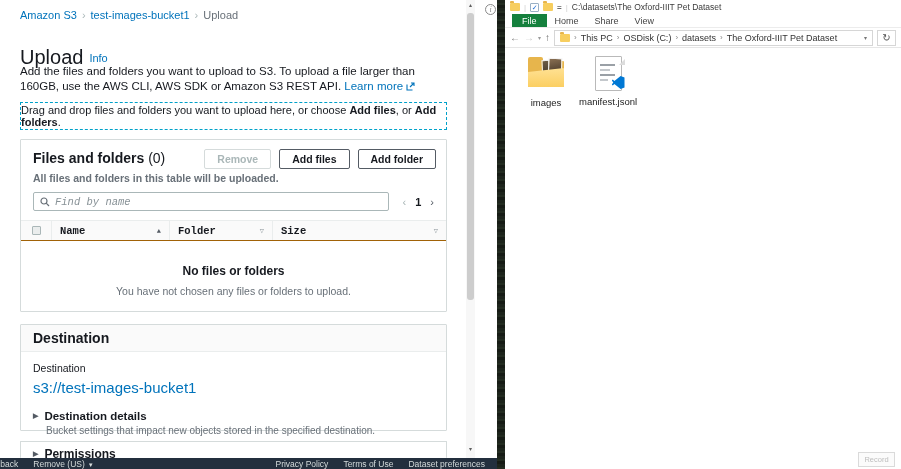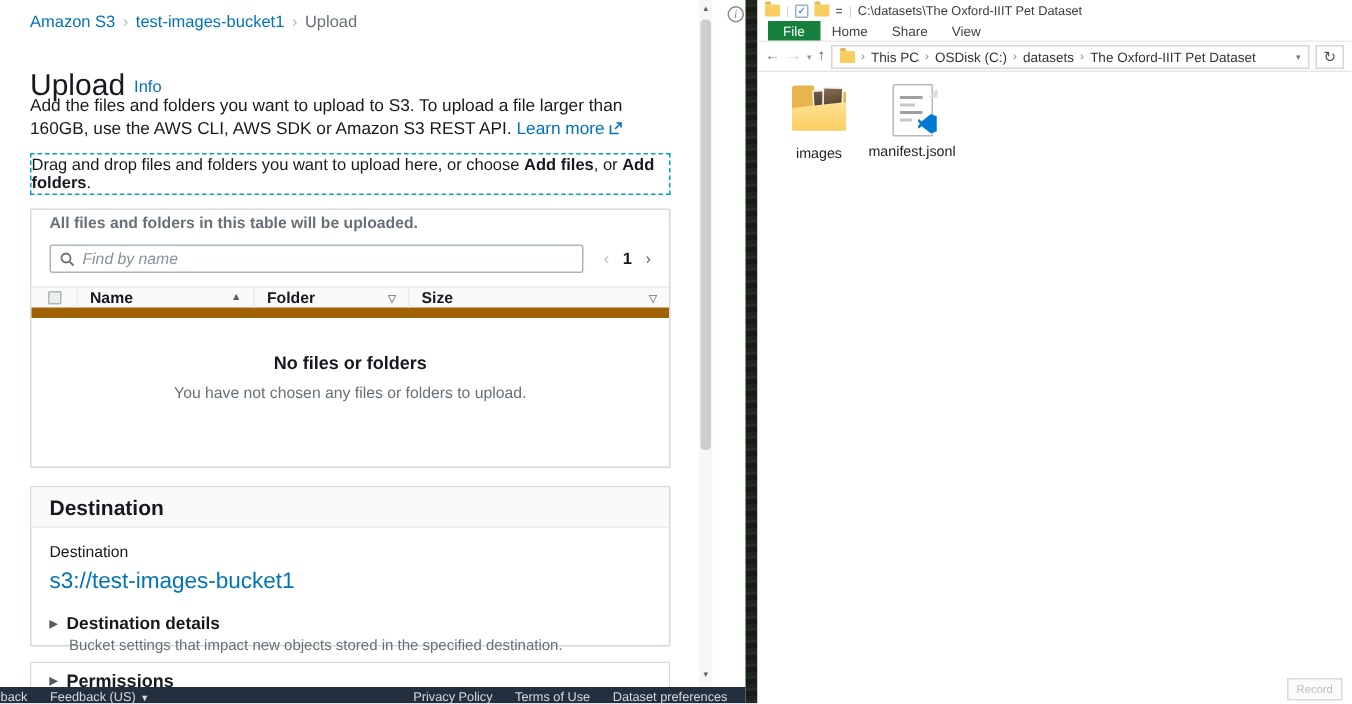--- a/index.html
+++ b/index.html
@@ -23,27 +23,27 @@
   .files-card { top:139px; width:427px; height:173px; }
   .card-head-row { display:flex; align-items:flex-start; padding:9px 10px 0 12px; }
   .fh-title { font-size:14px; font-weight:bold; color:#16191f; }
   .fh-count { font-weight:normal; color:#16191f; }
   .fh-sub { font-size:10.5px; color:#687078; margin-top:3px; padding-left:12px;font-weight:bold; }
   .head-btns { margin-left:auto; display:flex; gap:8px; }
   .btn { border:1px solid #545b64; background:#fff; color:#16191f; font-weight:bold; font-size:10.5px; height:20px; padding:0 12px; border-radius:2px; font-family:"Liberation Sans",sans-serif; cursor:pointer; }
   .btn.disabled { border-color:#d5dbdb; color:#aab7b8; cursor:default; }
   .search-row { display:flex; align-items:center; margin:8px 12px 0 12px; }
   .search-box { flex:1; height:19px; border:1px solid #aab7b8; border-radius:2px; display:flex; align-items:center; padding:0 6px; gap:5px; }
-  .search-box input { border:none; outline:none; flex:1; font-size:10.5px; font-style:italic; color:#545b64; font-family:Liberation Sans, sans-serif; }
+  .search-box input { border:none; outline:none; flex:1; font-size:10.5px; font-style:italic; color:#545b64; font-family:Liberation Mono, monospace; }
   .search-box input::placeholder { color:#879196; font-style:italic; }
   .pager { display:flex; align-items:center; gap:9px; margin-left:14px; font-size:11px; }
   .pg-prev { color:#aab7b8; cursor:default; }
   .pg-num { color:#16191f; font-weight:bold; cursor:pointer; }
   .pg-next { color:#545b64; cursor:pointer; }
-  .thead { display:flex; align-items:center; height:21px; margin-top:9px; background:#fafafa; border-top:1px solid #eaeded; border-bottom:7px solid #a16207; font-size:10.5px; font-weight:bold; color:#16191f; }
+  .thead { display:flex; align-items:center; height:21px; margin-top:9px; background:#fafafa; border-top:1px solid #eaeded; border-bottom:1px solid #a16207; font-size:10.5px; font-weight:bold; color:#16191f;font-family:Liberation Mono, monospace; }
   .th { display:flex; align-items:center; height:100%; padding:0 8px; }
   .th + .th { border-left:1px solid #eaeded; }
   .th-cb { width:30px; justify-content:center; border-left:none!important; }
   .cb { width:9px; height:9px; border:1px solid #aab7b8; background:#eaeded; border-radius:1px; }
   .th-name { width:118px; } .th-folder { width:103px; } .th-type { width:96px; } .th-size { flex:1; }
   .sort-asc { font-size:7px; color:#545b64; margin-left:auto; }
   .filt { font-size:7px; color:#879196; margin-left:auto; }
   .empty { text-align:center; margin-top:23px; }
   .empty-t { font-size:12px; font-weight:bold; color:#16191f; }
   .empty-s { font-size:10.5px; color:#687078; margin-top:7px; }
@@ -134,20 +134,30 @@
             <path d="M1 2.5 V8 H6.5 M4 5 L8 1 M5 1 H8 V4" stroke="#0073bb" stroke-width="1.1" fill="none"></path>
           </svg>
       </a>
     </div>
 
     <div class="dropzone">
       <span><span>Drag and drop files and folders you want to upload here, or choose </span><b>Add files</b><span>, or </span><b>Add folders</b><span>.</span></span>
     </div>
 
     <div class="card files-card">
+      <div class="card-head-row">
+        <div>
+          <span class="fh-title"><span>Files and folders</span> <span class="fh-count">(0)</span></span>
+        </div>
+        <div class="head-btns">
+          <button class="btn disabled">Remove</button>
+          <button class="btn">Add files</button>
+          <button class="btn">Add folder</button>
+        </div>
+      </div>
       <div class="fh-sub">All files and folders in this table will be uploaded.</div>
 
       <div class="search-row">
         <div class="search-box">
           <svg width="10" height="10" viewBox="0 0 10 10">
               <circle cx="4" cy="4" r="3" stroke="#687078" stroke-width="1.2" fill="none"></circle>
               <path d="M6.2 6.2 L9 9" stroke="#687078" stroke-width="1.2"></path>
             </svg>
           <input type="text" placeholder="Find by name" style="">
         </div>
@@ -197,21 +207,21 @@
 
     <div class="card perm-card">
       <div class="perm-row">
         <span class="tri">▶</span>
         <span>Permissions</span>
       </div>
     </div>
 
     <div class="aws-footer">
       <span class="ft-feedback">Feedback</span>
-      <span class="ft-lang"><span>Feedback (US)</span><span class="ft-caret">▼</span></span>
+      <span class="ft-lang"><span>Remove (US)</span><span class="ft-caret">▼</span></span>
       <span class="ft-links">
         <span>Privacy Policy</span>
         <span>Terms of Use</span>
         <span>Dataset preferences</span>
       </span>
     </div>
   </div>
 
   <div class="v-scroll">
     <span class="v-up">▴</span>

